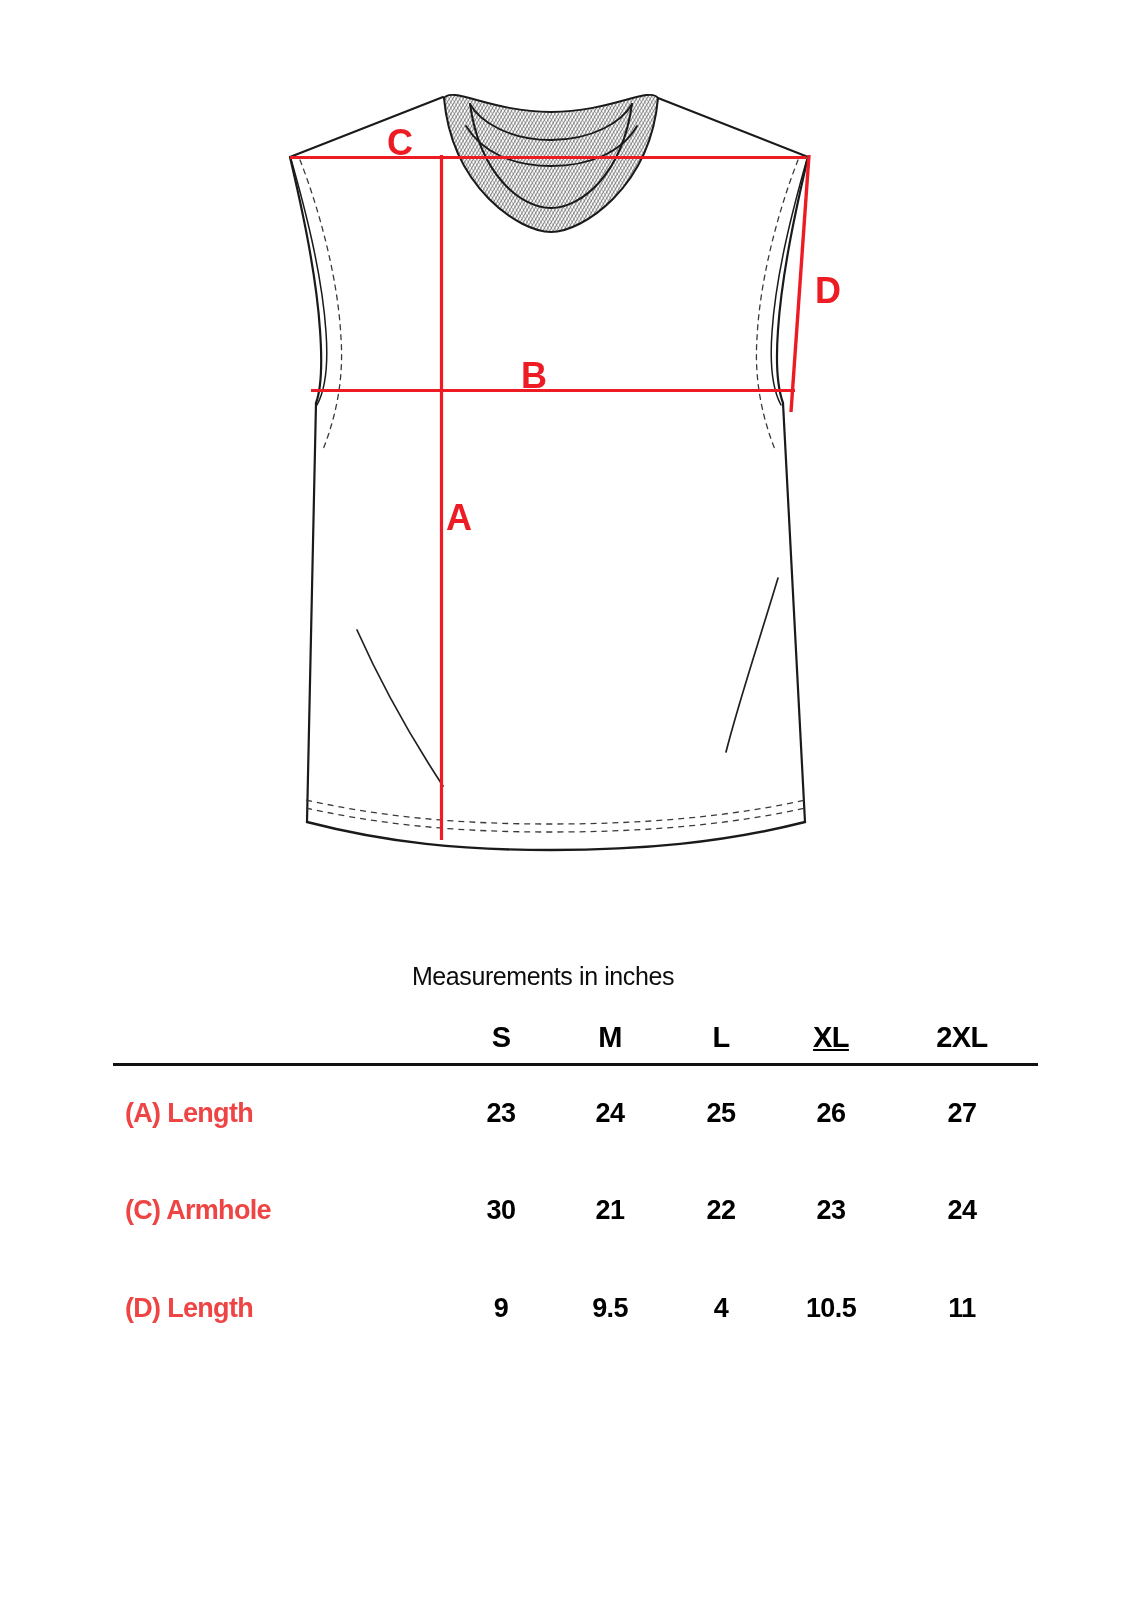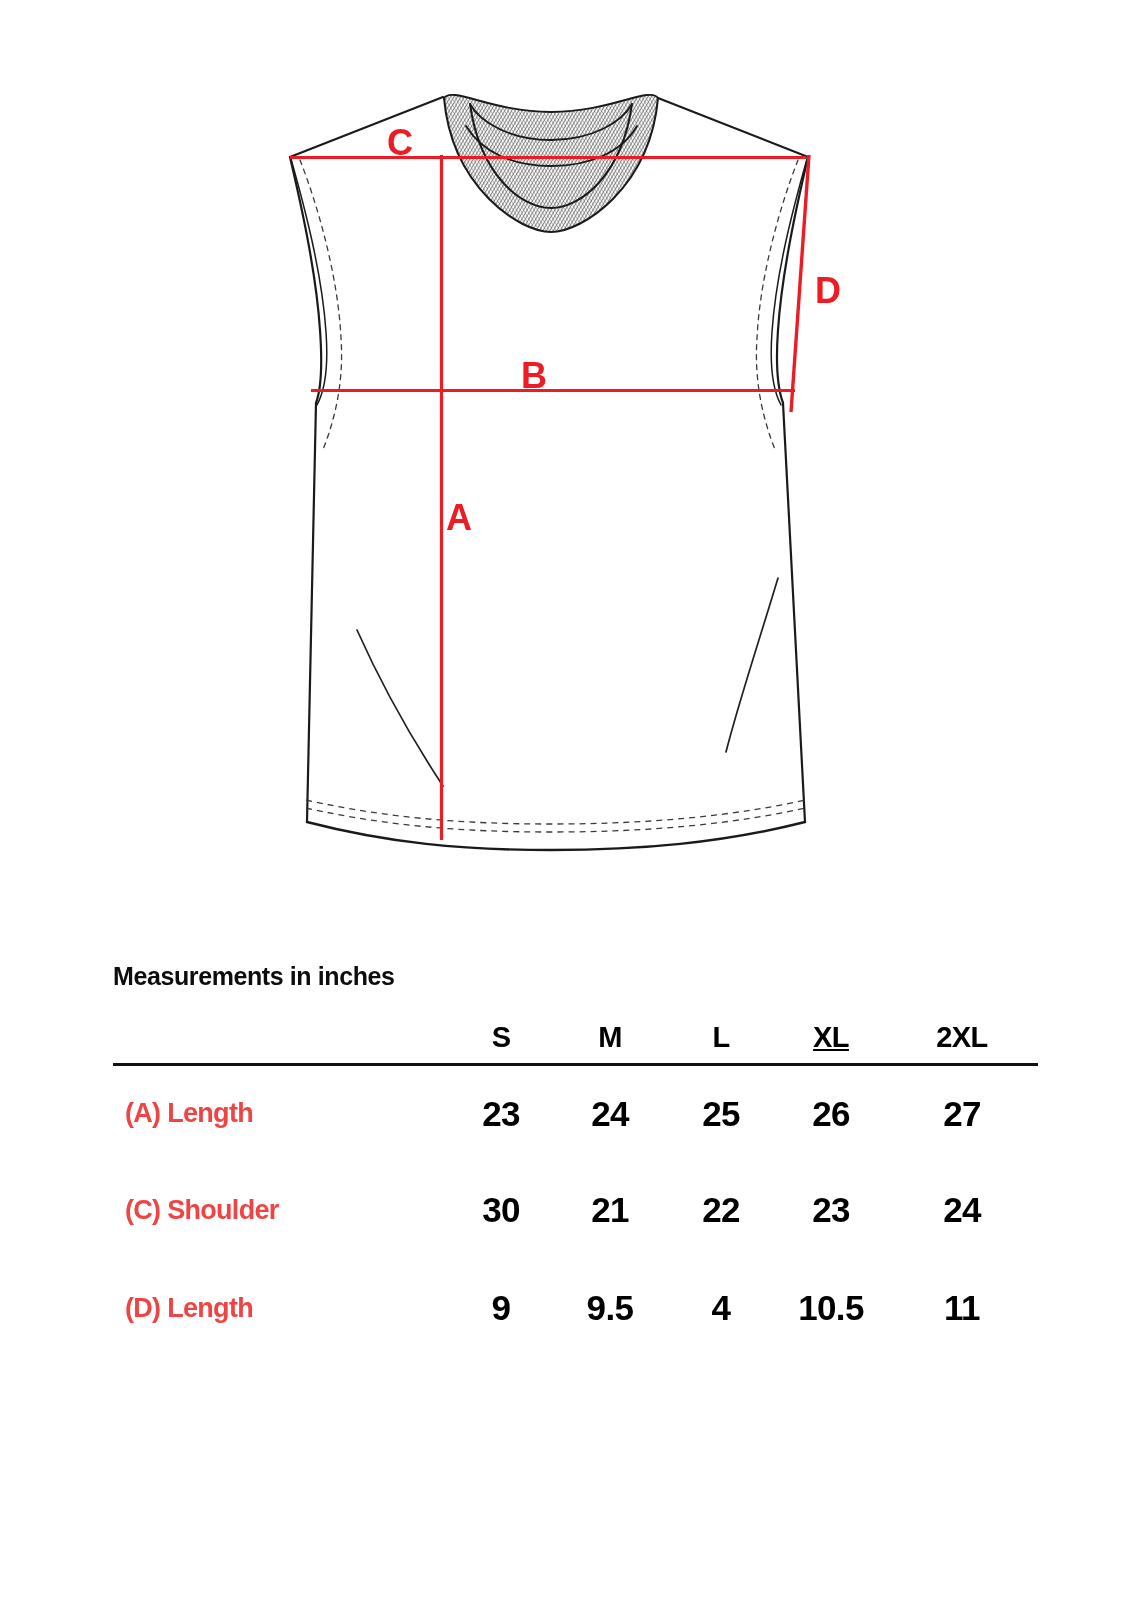--- a/index.html
+++ b/index.html
@@ -36,23 +36,23 @@
     width: 1129px;
     height: 930px;
   }
 
   
   #measurements-caption {
     position: absolute;
     left: 113px;
     top: 961px;
     width: 860px;
-    text-align: left;
+    text-align: center;
     font-family: "Liberation Sans", sans-serif;
-    font-weight: bold;
+    font-weight: normal;
     font-size: 25px;
     letter-spacing: -0.4px;
     color: #0d0d0d;
     line-height: 30px;
     white-space: nowrap;
   }
 
   
   #size-table-wrap {
     position: absolute;
@@ -93,21 +93,21 @@
     font-weight: bold;
     font-size: 27px;
     letter-spacing: -0.7px;
     color: #ef4444;
     white-space: nowrap;
   }
   th.col-size, td.col-size {
     text-align: center;
     font-family: "Liberation Sans", sans-serif;
     font-weight: bold;
-    font-size: 35px;
+    font-size: 27px;
     letter-spacing: -0.6px;
     color: #000000;
   }
   th.col-size {
     font-size: 29px;
     padding-bottom: 2px;
   }
   .c-s  { width: 104px; }
   .c-m  { width: 110px; }
   .c-l  { width: 108px; }
@@ -284,21 +284,21 @@
           <td class="col-label">(A) Length</td>
           <td class="col-size">23</td>
           <td class="col-size">24</td>
           <td class="col-size">25</td>
           <td class="col-size">26</td>
           <td class="col-size">27</td>
         </tr>
 
 
         <tr>
-          <td class="col-label">(C) Shoulder</td>
+          <td class="col-label">(C) Armhole</td>
           <td class="col-size">30</td>
           <td class="col-size">21</td>
           <td class="col-size">22</td>
           <td class="col-size">23</td>
           <td class="col-size">24</td>
         </tr>
 
         <tr>
           <td class="col-label">(D) Length</td>
           <td class="col-size">9</td>

